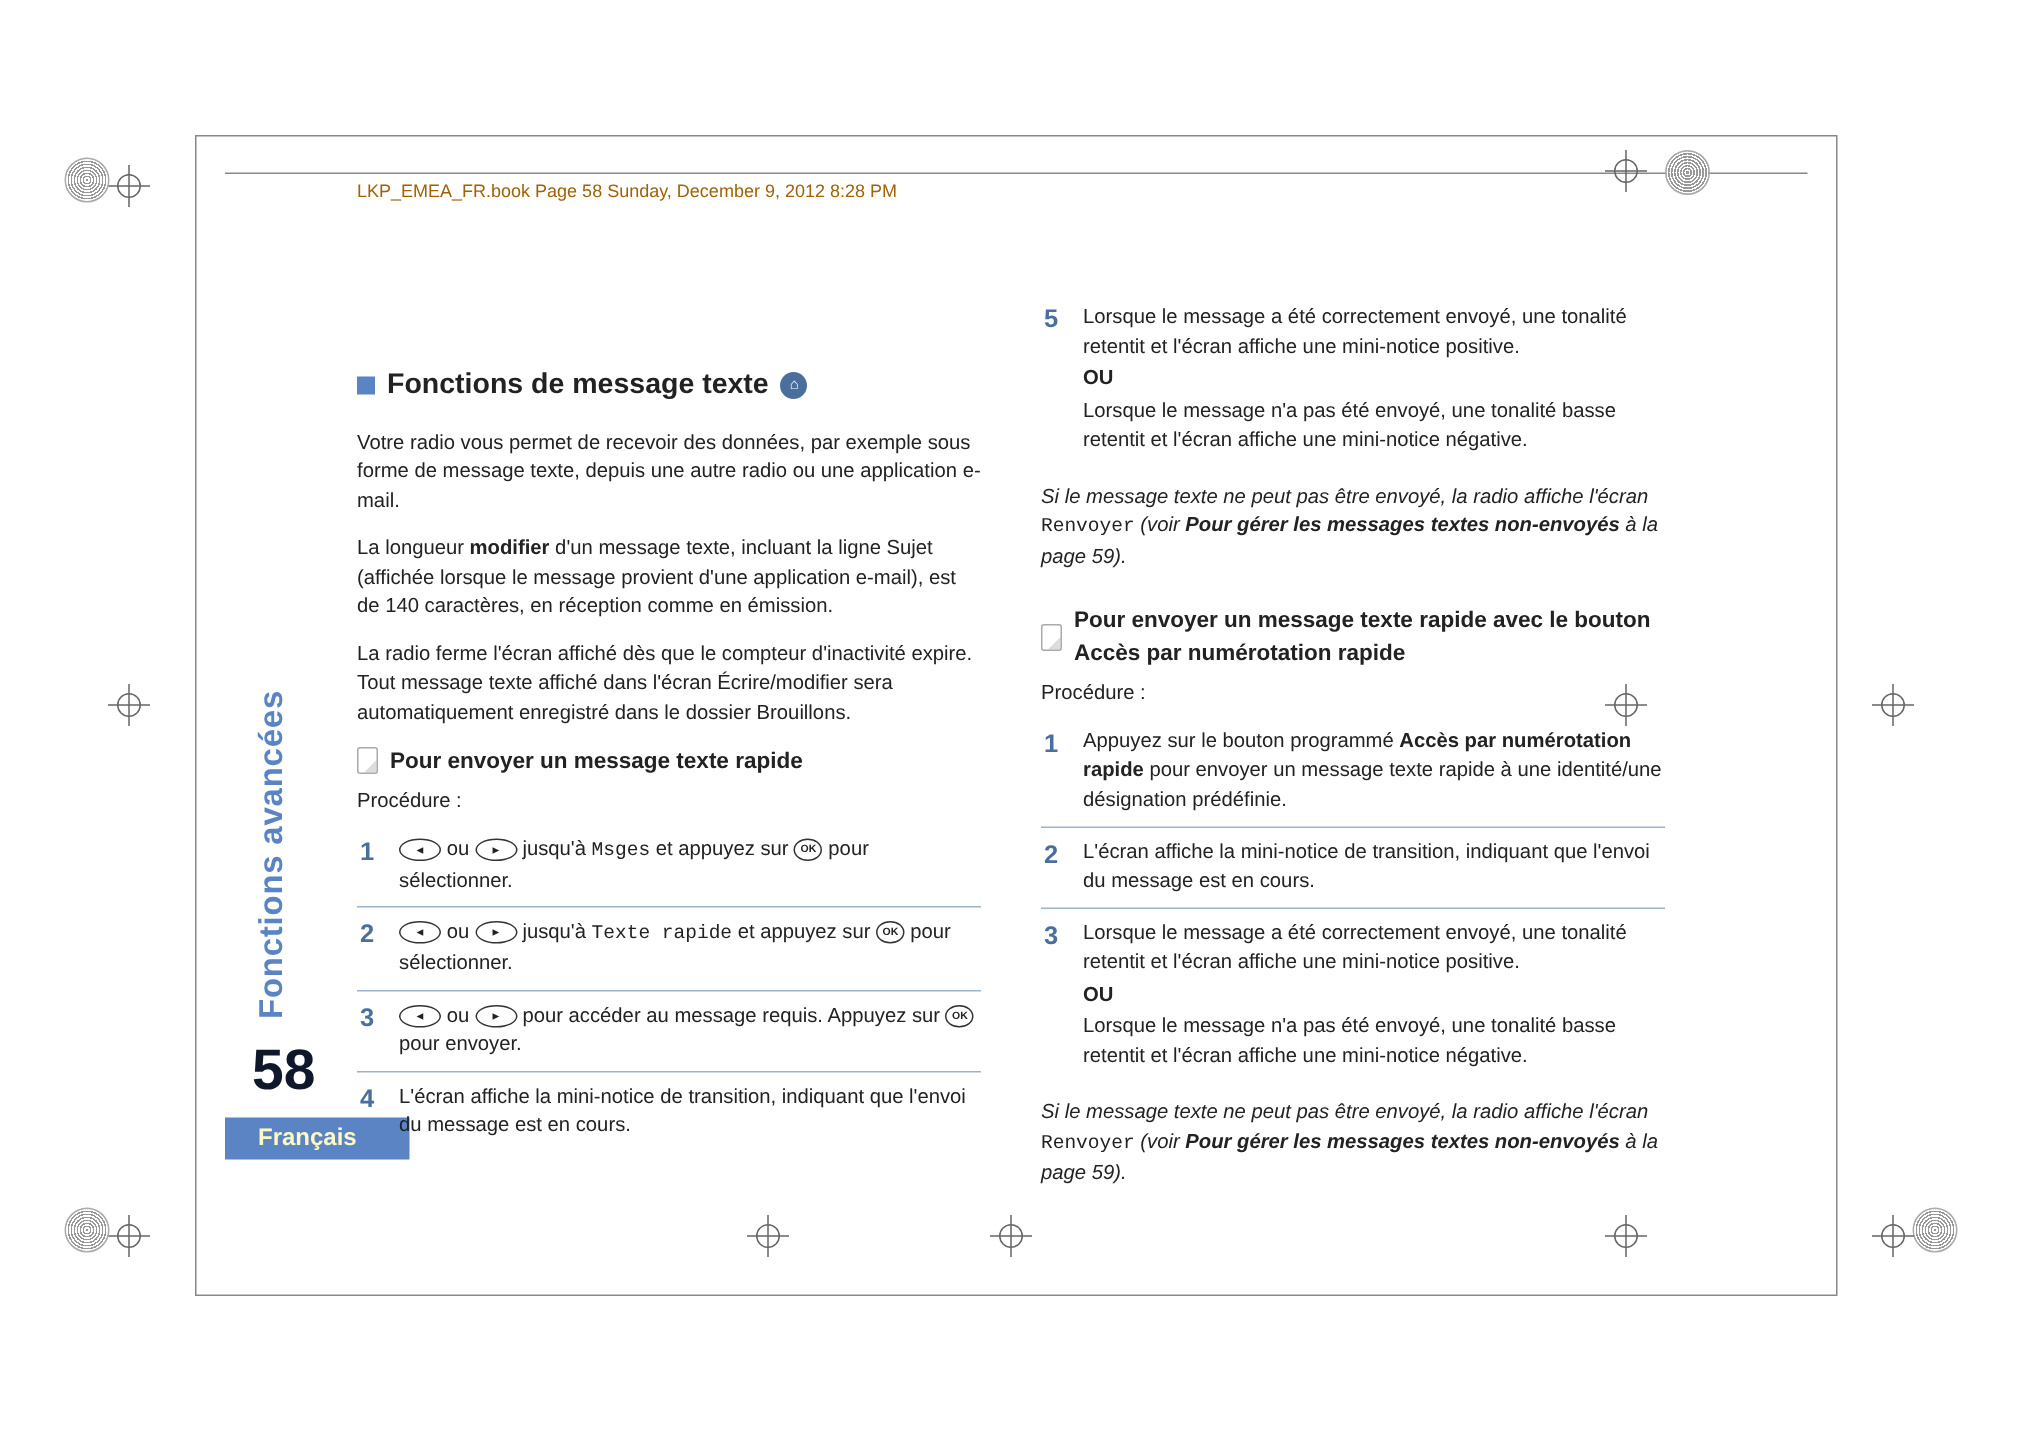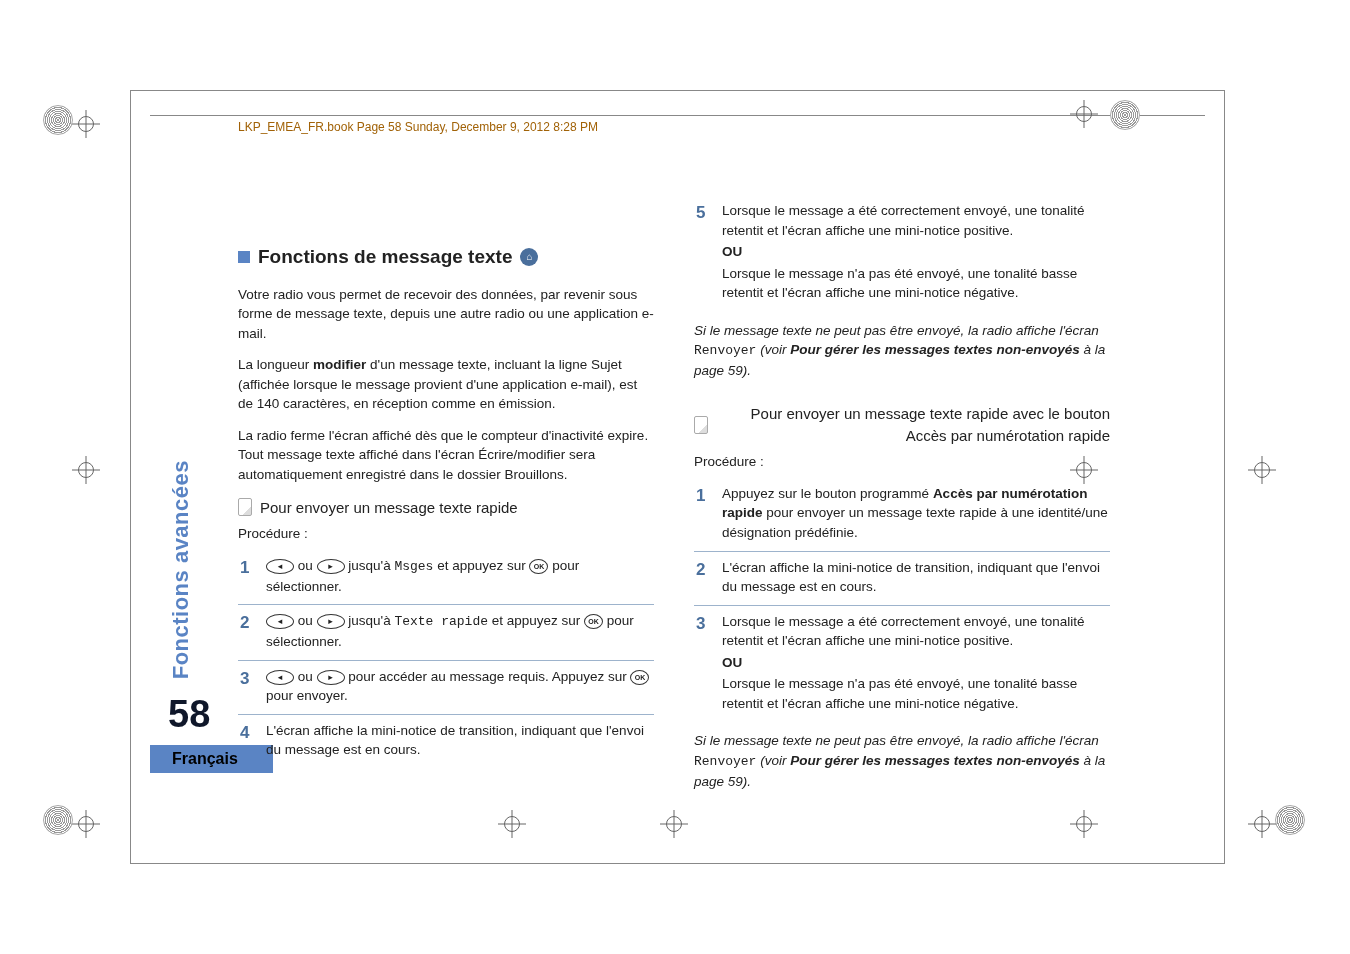--- a/index.html
+++ b/index.html
@@ -124,21 +124,21 @@
       margin-top: 10px;
     }
     .page-icon {
       width: 14px;
       height: 18px;
       border: 1px solid #aaa;
       border-radius: 2px;
       flex-shrink: 0;
       background: linear-gradient(135deg, #fff 70%, #ddd 70%);
     }
-    h3 { font-size: 15px; font-weight: normal; text-align: right; }
+    h3 { font-size: 15px; font-weight: bold; }
     .proc-label { font-weight: normal; margin-bottom: 6px; }
     ol { list-style: none; }
     li.step {
       display: flex;
       gap: 12px;
       border-bottom: 1px solid #9db3cc;
       padding: 6px 2px 8px 2px;
     }
     li.step:last-child { border-bottom: none; }
     .step-num {
@@ -215,21 +215,21 @@
       top: 693px;
       font-size: 38px;
       font-weight: bold;
       color: #0f172a;
     }
     .lang-box {
       position: absolute;
       left: 150px;
       top: 745px;
       background: #5a84c4;
-      color: #000000;
+      color: #fef9c3;
       font-size: 16px;
       font-weight: bold;
       padding: 5px 35px 5px 22px;
     }
   </style>
 </head>
 <body>
 
 <div class="page-frame"></div>
 <div class="header-line"></div>
@@ -279,21 +279,21 @@
 <div class="lang-box">Français</div>
 
 <div class="content">
 
   <div class="col">
     <div class="section-title-row">
       <span class="blue-square"></span>
       <h2>Fonctions de message texte</h2>
       <span class="circle-icon">⌂</span>
     </div>
-    <p class="para">Votre radio vous permet de recevoir des données, par revenir sous forme de message texte, depuis une autre radio ou une application e-mail.</p>
+    <p class="para">Votre radio vous permet de recevoir des données, par exemple sous forme de message texte, depuis une autre radio ou une application e-mail.</p>
     <p class="para">
       <span>La longueur </span><b>modifier</b><span> d'un message texte, incluant la ligne Sujet (affichée lorsque le message provient d'une application e-mail), est de 140 caractères, en réception comme en émission.</span>
     </p>
     <p class="para">La radio ferme l'écran affiché dès que le compteur d'inactivité expire. Tout message texte affiché dans l'écran Écrire/modifier sera automatiquement enregistré dans le dossier Brouillons.</p>
     <div class="sub-title-row">
       <span class="page-icon"></span>
       <h3>Pour envoyer un message texte rapide</h3>
     </div>
     <div class="proc-label">Procédure :</div>
     <ol>

